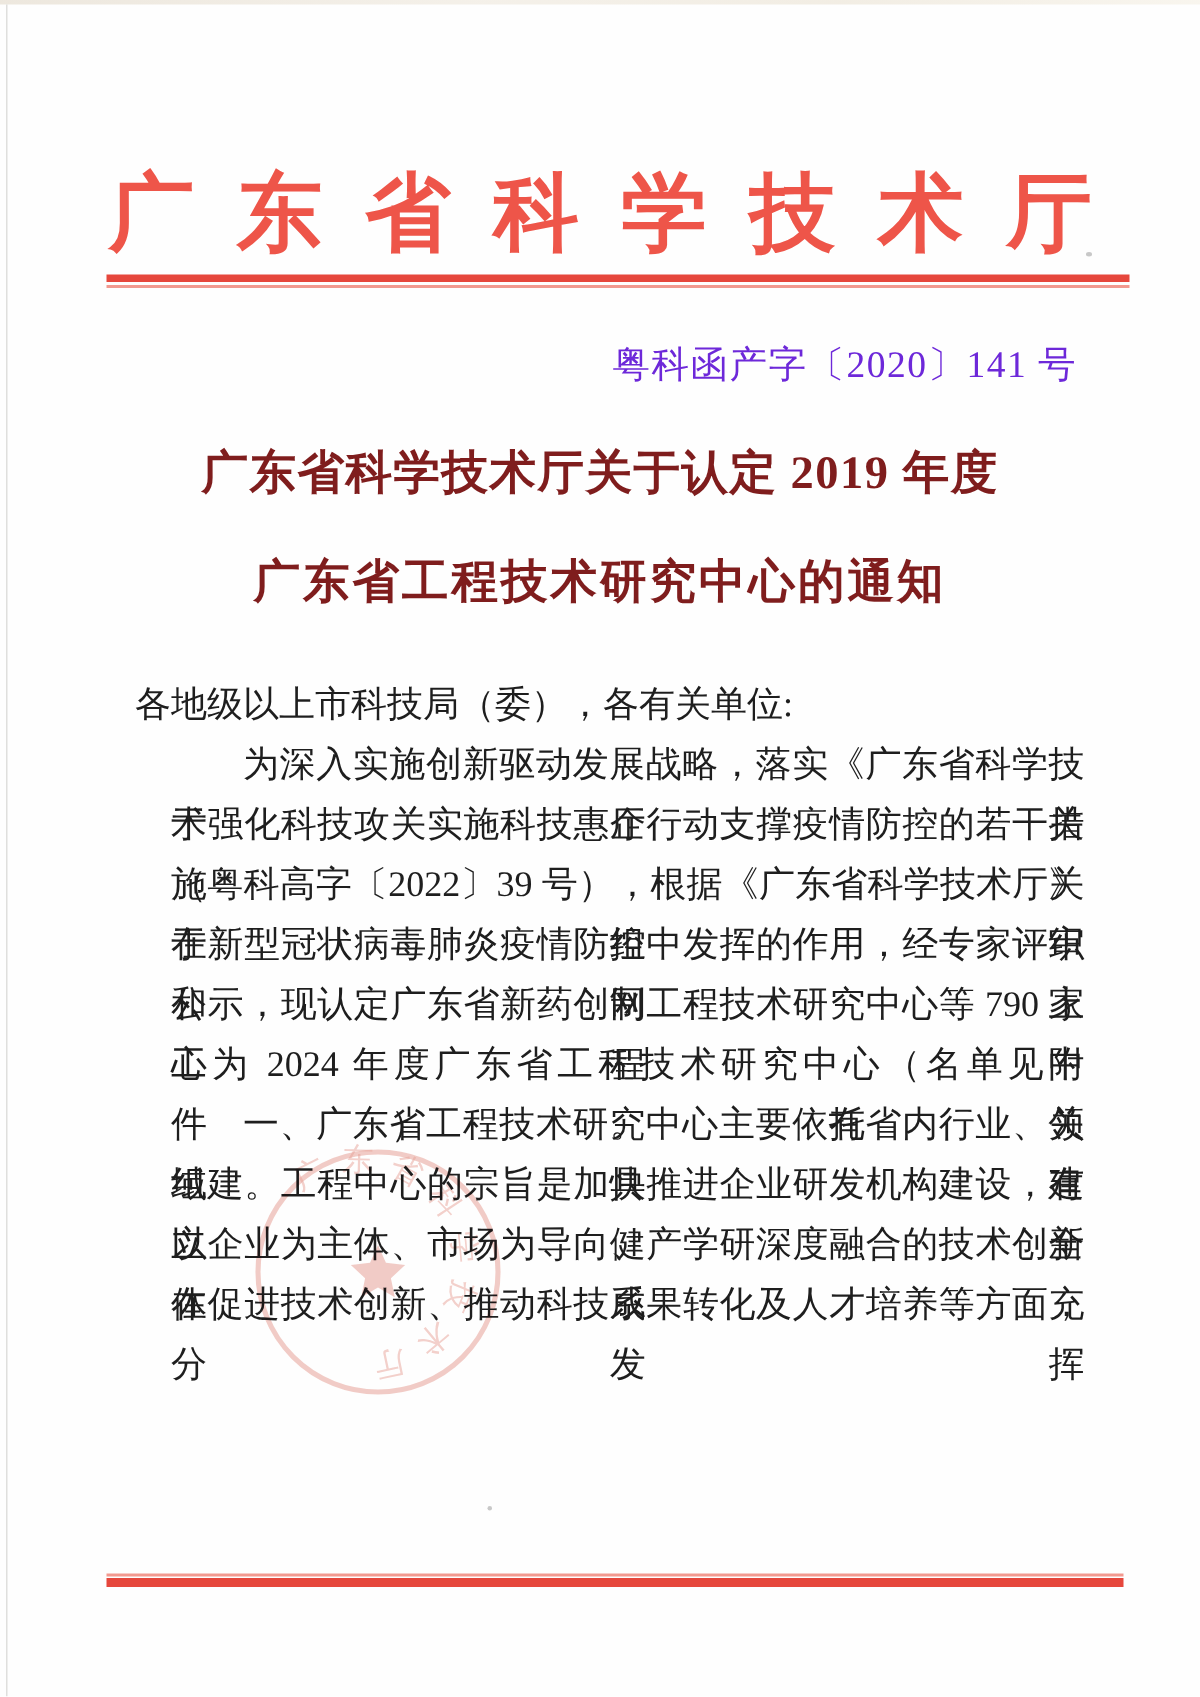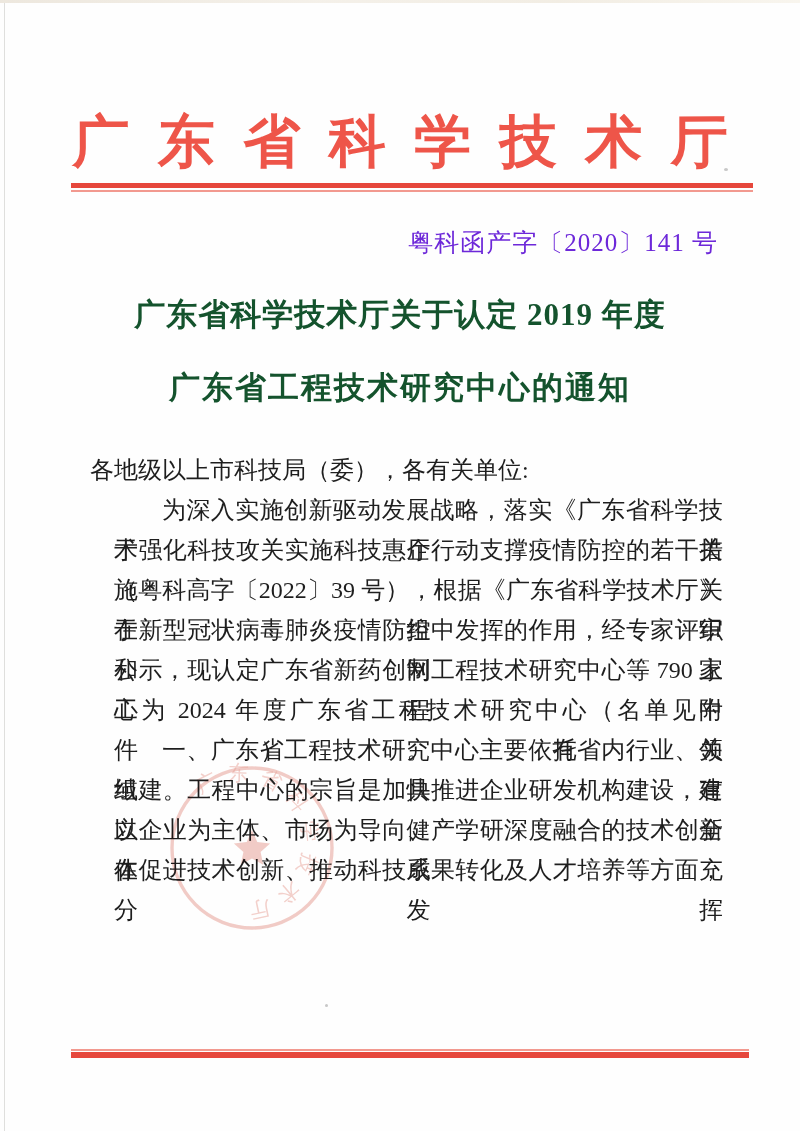--- a/index.html
+++ b/index.html
@@ -40,21 +40,21 @@
   .redline-top .gap{height:2px;}
   .redline-top .thin{height:2px;background:#f2998f;}
   .doc-number{
     position:absolute;top:226px;left:0;width:800px;
     text-align:right;padding-right:82px;box-sizing:border-box;
     font-size:25px;color:#6d28d9;
     letter-spacing:1px;
   }
   .doc-title{
     position:absolute;top:294px;left:0;width:800px;
-    text-align:center;color:#14532d;
+    text-align:center;color:#7f1d1d;
     font-size:31px;font-weight:bold;
   }
   .doc-title .t1{margin:0 0 31px 0;letter-spacing:1px;}
   .doc-title .t2{margin:0;letter-spacing:2px;}
   .doc-body{
     position:absolute;top:450px;left:90px;width:633px;
     font-size:24px;color:#1e1e1e;font-family:Liberation Serif, serif;
   }
   .bline{
     height:40px;line-height:40px;

